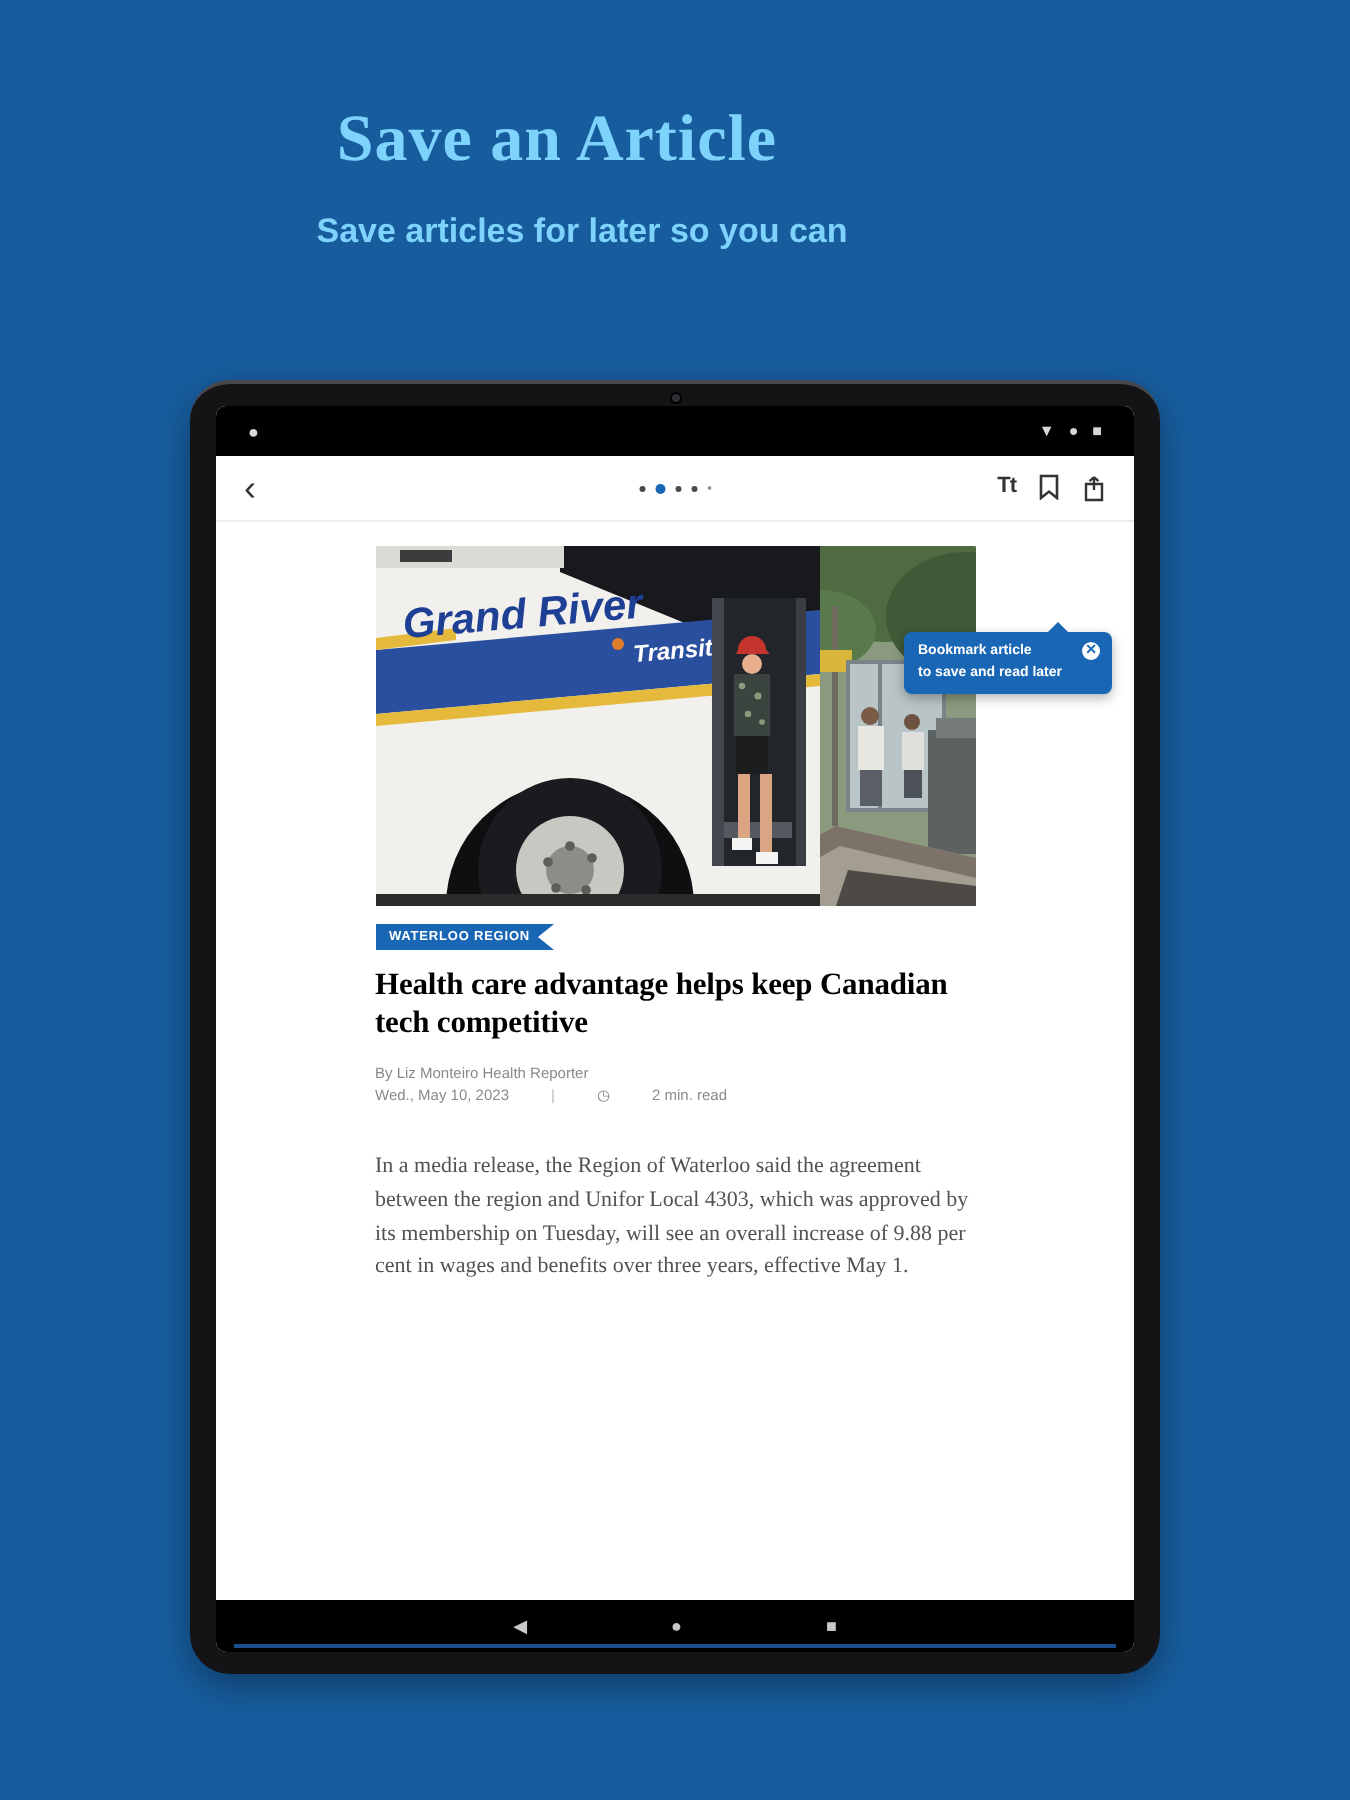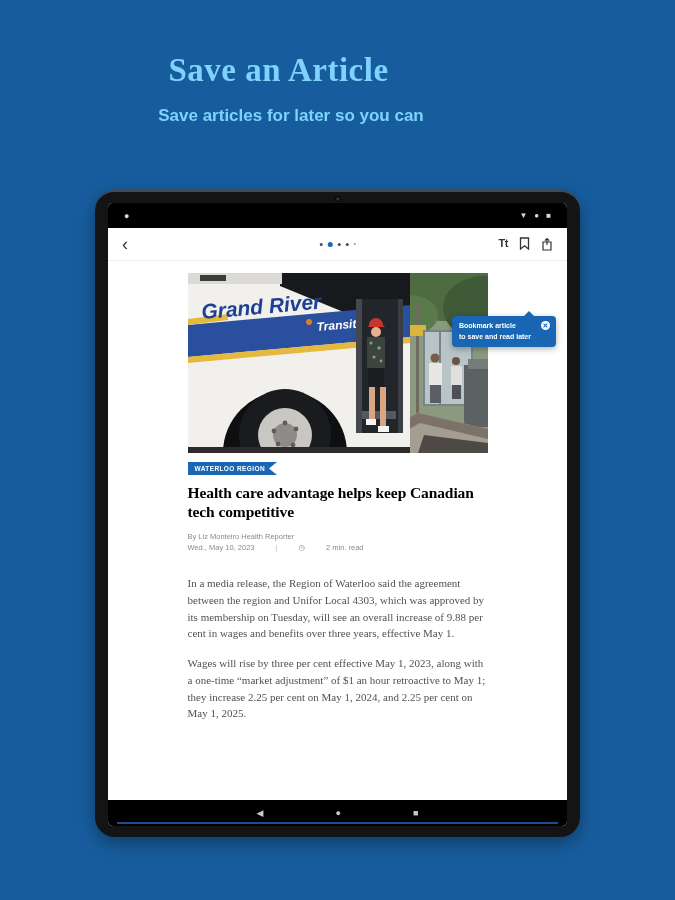--- a/index.html
+++ b/index.html
@@ -224,21 +224,20 @@
           <div class="byline-row2">
             <span>Wed., May 10, 2023</span>
             <span class="sep">|</span>
             <span class="clock">◷</span>
             <span>2 min. read</span>
           </div>
         </div>
 
         <div class="body-text">
           <p>In a media release, the Region of Waterloo said the agreement between the region and Unifor Local 4303, which was approved by its membership on Tuesday, will see an overall increase of 9.88 per cent in wages and benefits over three years, effective May 1.</p>
-          <p>Wages will rise by three per cent effective May 1, 2023, along with a one-time “market adjustment” of $1 an hour retroactive to May 1; they increase 2.25 per cent on May 1, 2024, and 2.25 per cent on May 1, 2025.</p>
         </div>
       </div>
     </div>
 
     <div class="nav-bar">
       <span class="nav-ic">
         <span>◀</span>
       </span>
       <span class="nav-ic">
         <span>●</span>

